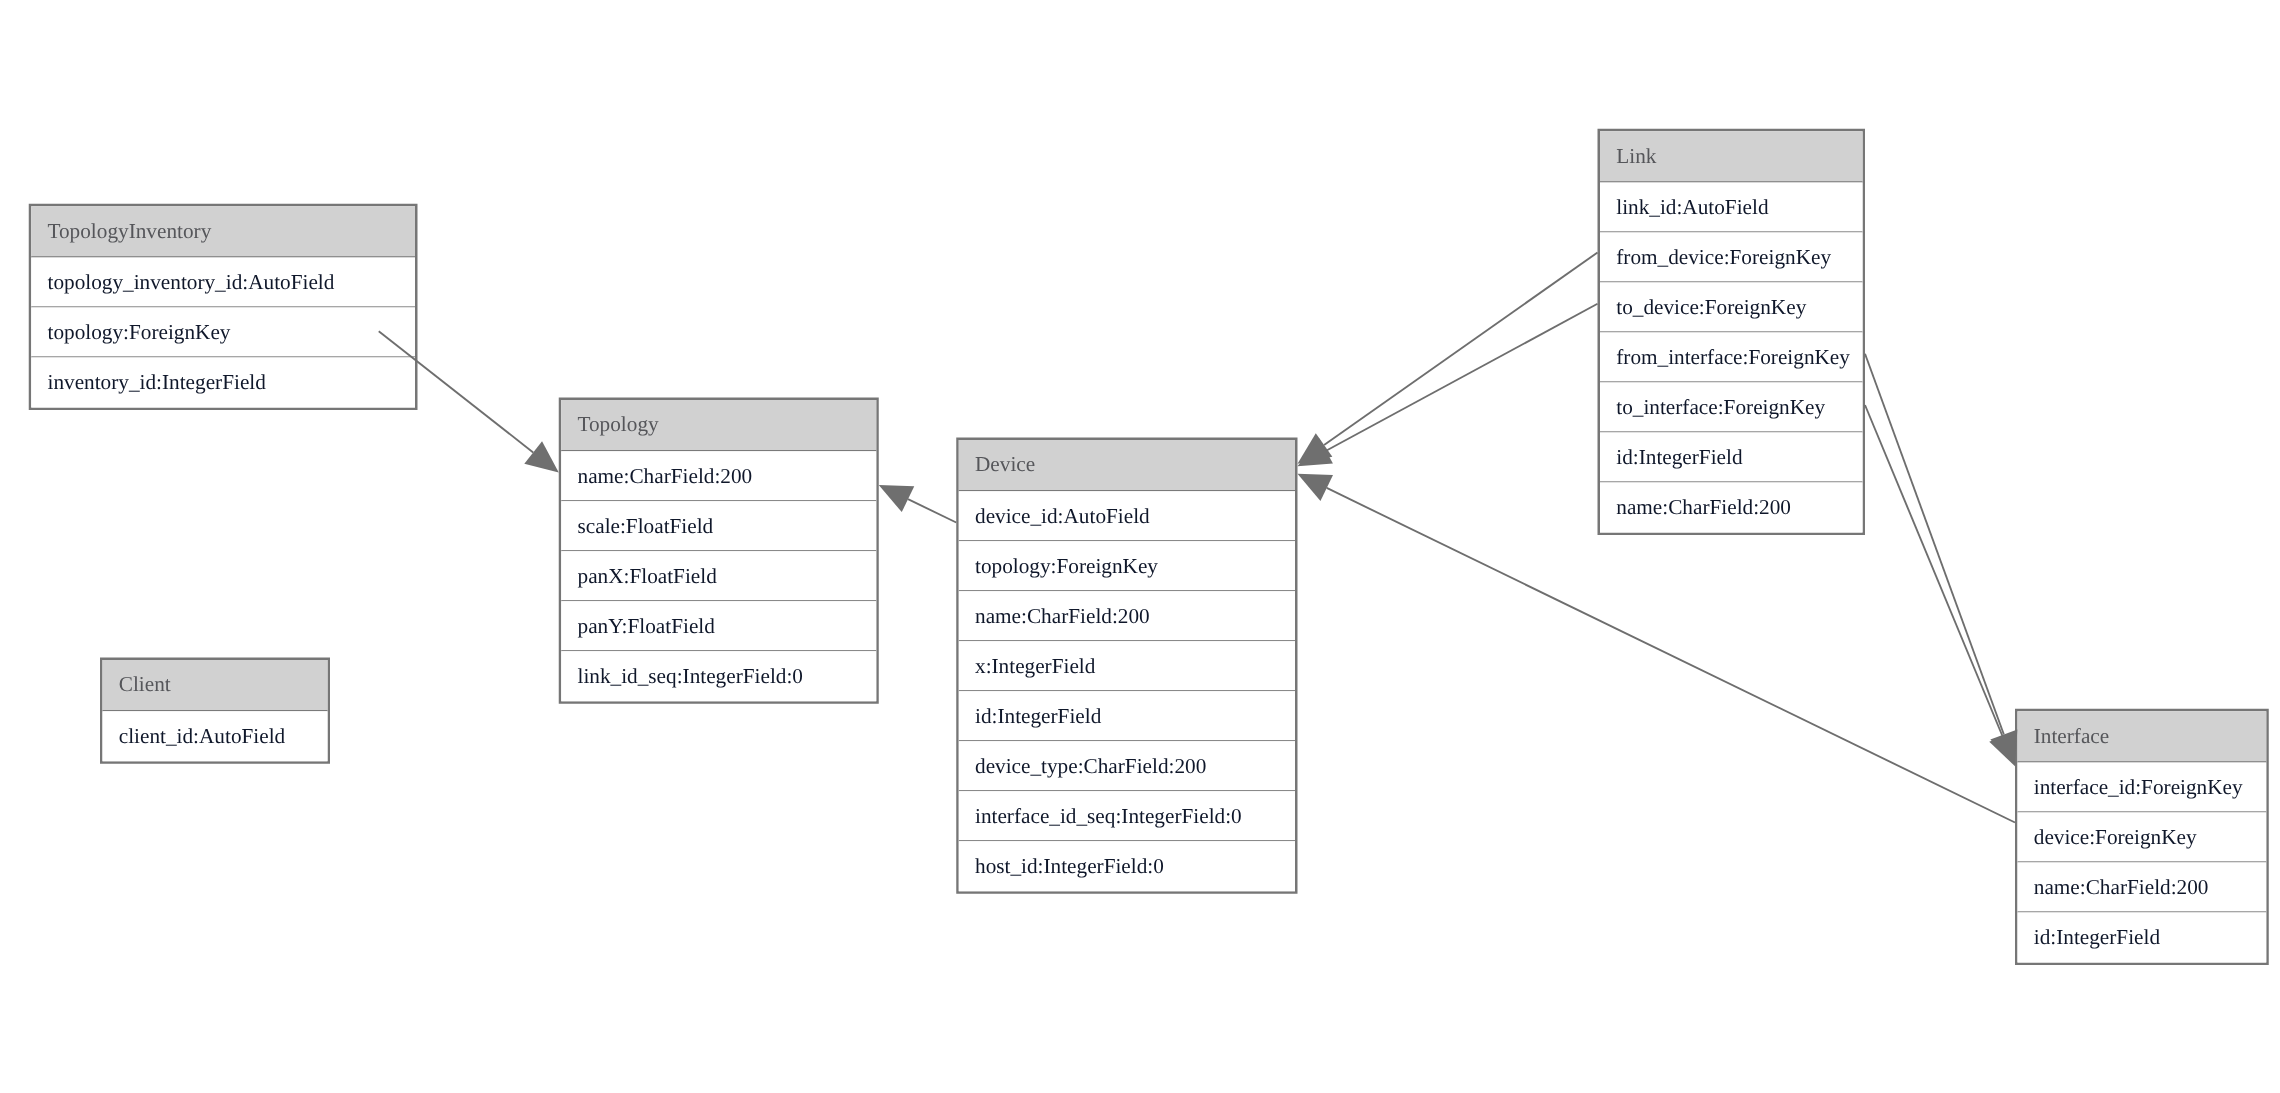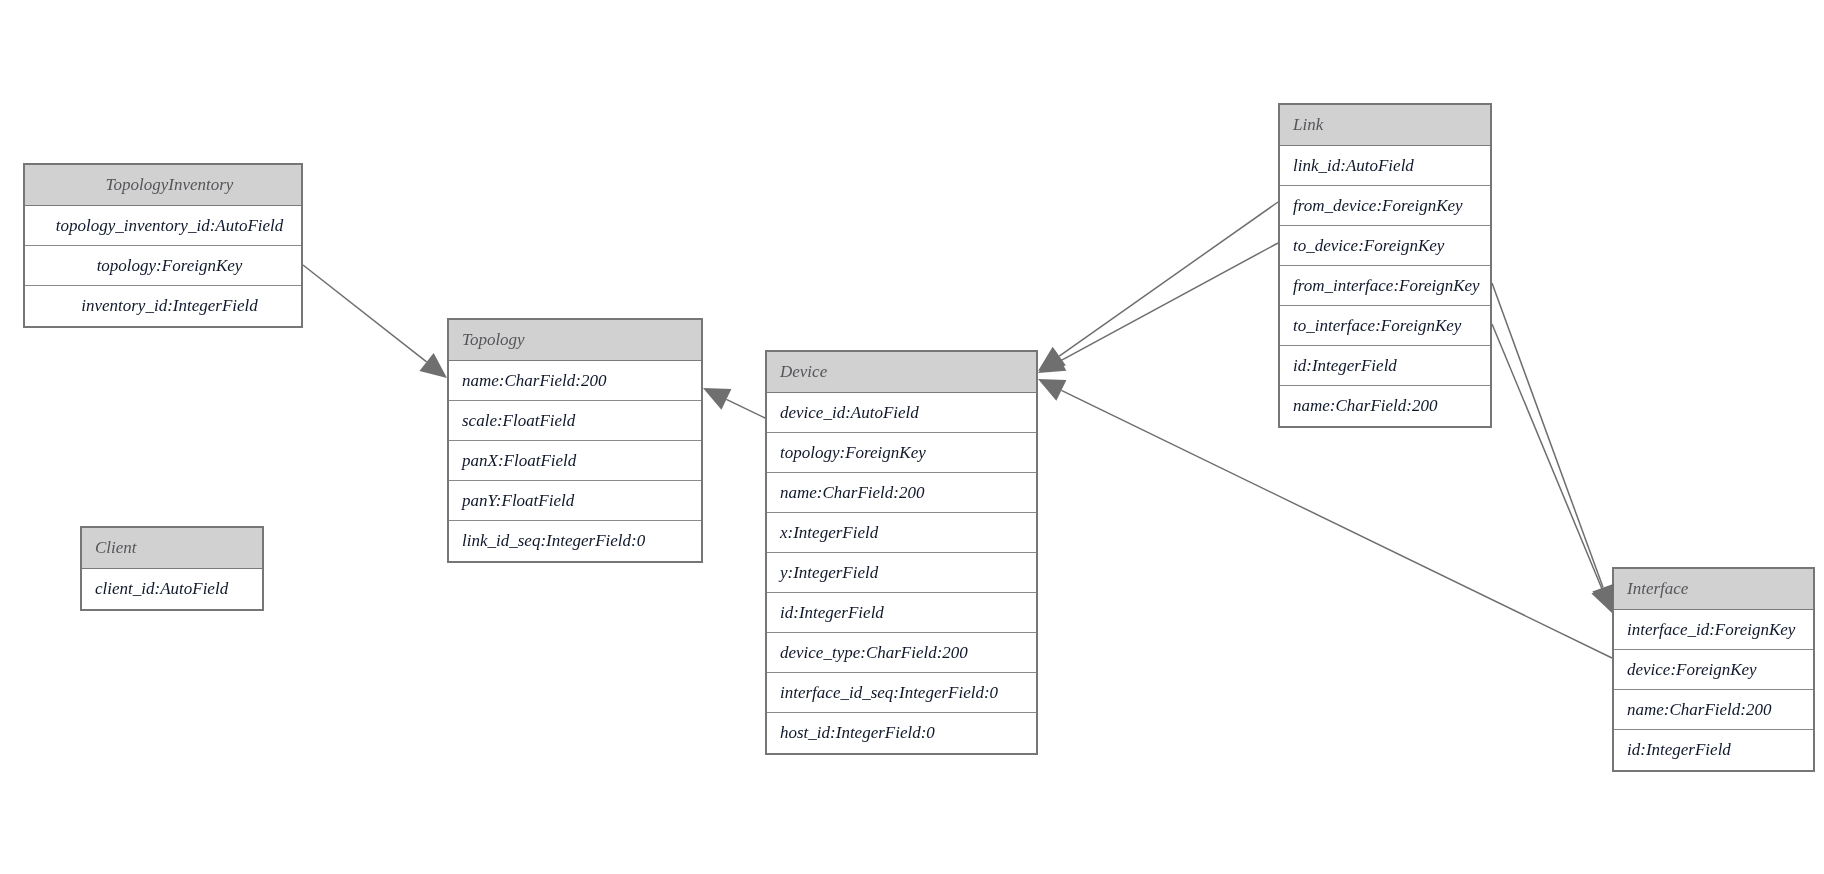--- a/index.html
+++ b/index.html
@@ -22,21 +22,20 @@
   #connectors {
     position: absolute;
     left: 0; top: 0;
     pointer-events: none;
   }
   .entity {
     position: absolute;
     border: 2px solid #767676;
     background: #ffffff;
     box-sizing: border-box;
-    font-style: italic;
   }
   .entity-header {
     height: 40px;
     line-height: 40px;
     background: #d1d1d1;
     border-bottom: 1px solid #7a7a7a;
     padding-left: 13px;
     font-size: 17px;
     color: #55565a;
     white-space: nowrap;
@@ -56,21 +55,21 @@
   }
   .entity-row:last-child {
     border-bottom: none;
   }
 </style>
 </head>
 <body>
 
 <div id="diagram-canvas">
   <div id="entities">
-      <div class="entity" style="left: 23px; top: 163px; width: 280px; text-align: center;">
+      <div class="entity" style="left: 23px; top: 163px; width: 311px;">
         <div class="entity-header">TopologyInventory</div>
         <div class="entity-row">topology_inventory_id:AutoField</div>
         <div class="entity-row">topology:ForeignKey</div>
         <div class="entity-row">inventory_id:IntegerField</div>
       </div>
       <div class="entity" style="left: 447px; top: 318px; width: 256px;">
         <div class="entity-header">Topology</div>
         <div class="entity-row">name:CharField:200</div>
         <div class="entity-row">scale:FloatField</div>
         <div class="entity-row">panX:FloatField</div>
@@ -80,21 +79,20 @@
       <div class="entity" style="left: 80px; top: 526px; width: 184px;">
         <div class="entity-header">Client</div>
         <div class="entity-row">client_id:AutoField</div>
       </div>
       <div class="entity" style="left: 765px; top: 318px; width: 273px; margin-top: 32px;">
         <div class="entity-header">Device</div>
         <div class="entity-row">device_id:AutoField</div>
         <div class="entity-row">topology:ForeignKey</div>
         <div class="entity-row">name:CharField:200</div>
         <div class="entity-row">x:IntegerField</div>
-        <div class="entity-row">y:IntegerField</div>
         <div class="entity-row">id:IntegerField</div>
         <div class="entity-row">device_type:CharField:200</div>
         <div class="entity-row">interface_id_seq:IntegerField:0</div>
         <div class="entity-row">host_id:IntegerField:0</div>
       </div>
       <div class="entity" style="left: 1278px; top: 103px; width: 214px;">
         <div class="entity-header">Link</div>
         <div class="entity-row">link_id:AutoField</div>
         <div class="entity-row">from_device:ForeignKey</div>
         <div class="entity-row">to_device:ForeignKey</div>

